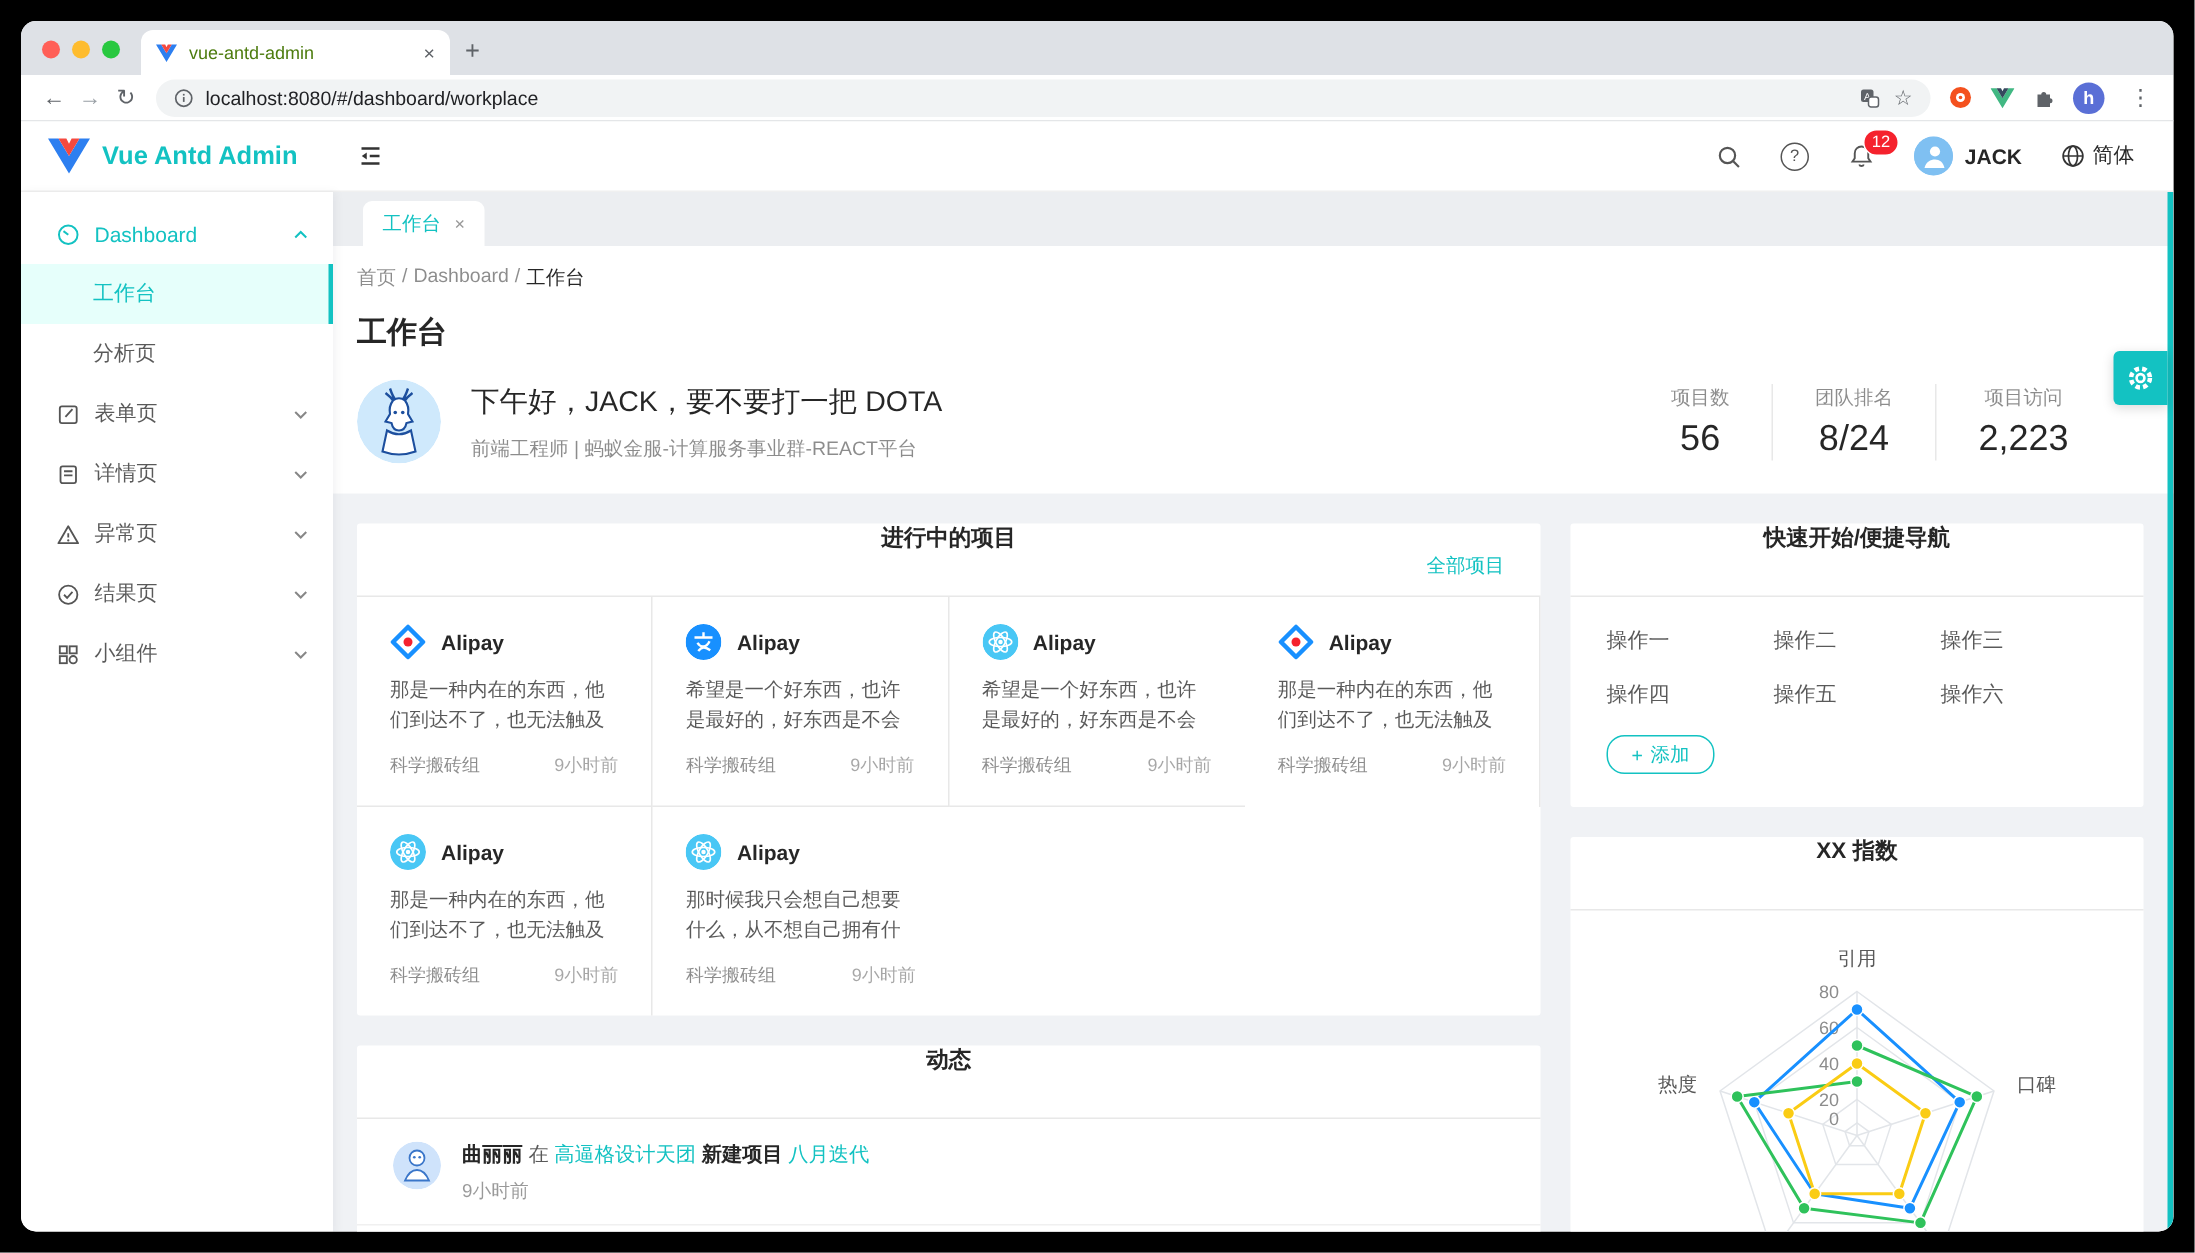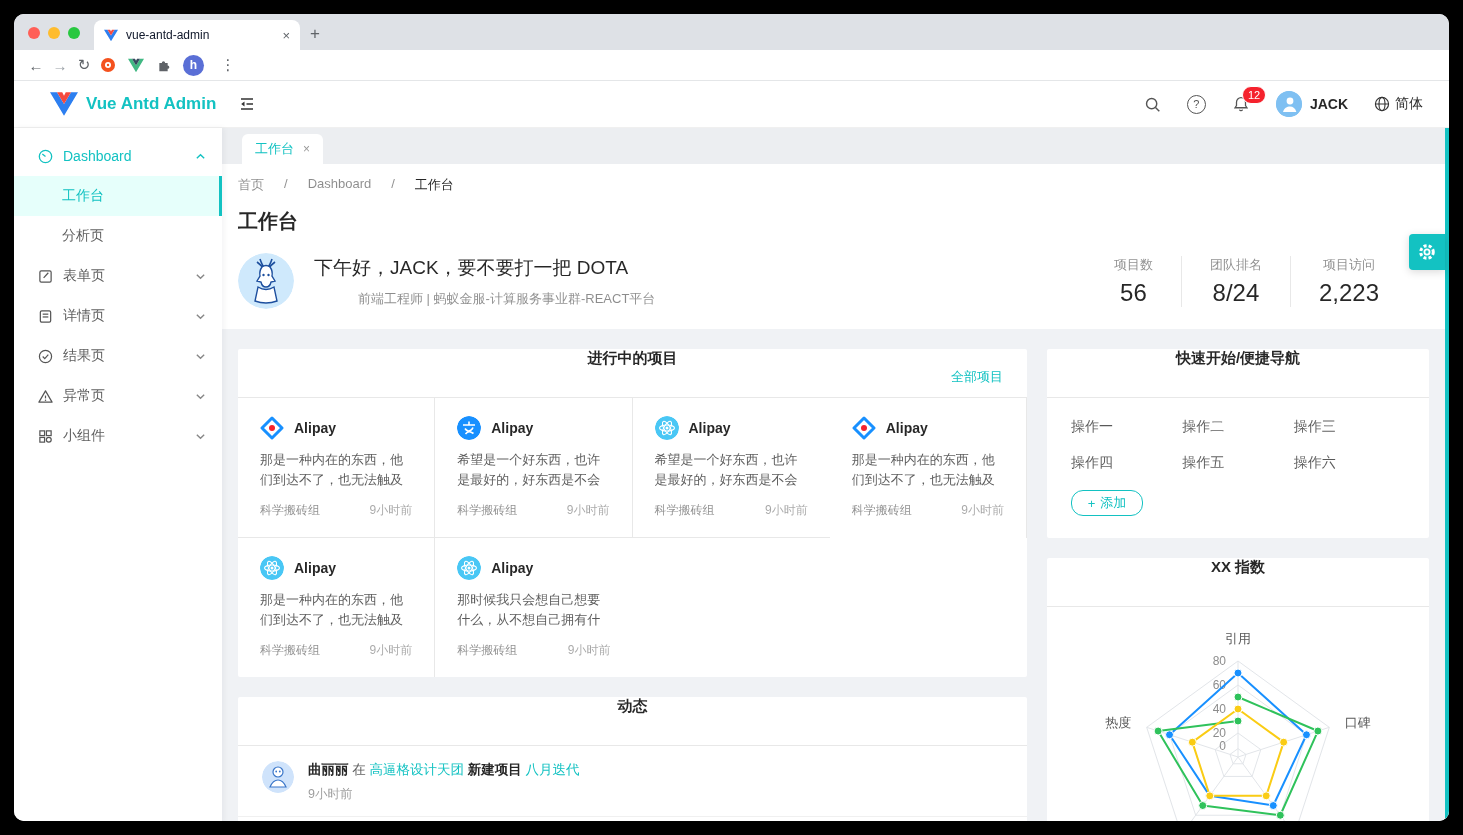--- a/index.html
+++ b/index.html
@@ -7,37 +7,37 @@
        font-family:"Liberation Sans","DejaVu Sans",sans-serif;}
   .window{position:absolute;left:14px;top:14px;width:1435px;height:807px;border-radius:10px;
           overflow:hidden;background:#fff;box-shadow:0 10px 40px rgba(0,0,0,.6);}
   
   .tabstrip{height:36px;background:#dee1e6;display:flex;align-items:flex-end;}
   .traffic{display:flex;gap:8px;align-items:center;margin:0 14px 11px 14px;}
   .tl{width:12px;height:12px;border-radius:50%;}
   .tl.r{background:#ff5f57}.tl.y{background:#febc2e}.tl.g{background:#28c840}
   .btab{width:186px;height:30px;background:#fff;border-radius:8px 8px 0 0;display:flex;
         align-items:center;padding:0 10px;gap:8px;}
-  .btab-title{flex:1;font-size:12px;color:#0f172a;white-space:nowrap;overflow:hidden;}
+  .btab-title{flex:1;font-size:12px;color:#4d7c0f;white-space:nowrap;overflow:hidden;}
   .btab-close{font-size:13px;color:#5f6368;cursor:default;}
   .newtab{font-size:17px;color:#5f6368;margin:0 0 6px 10px;}
   .toolbar{height:30px;background:#fff;display:flex;align-items:center;padding:0 10px;
            border-bottom:1px solid #e4e6e8;}
   .navbtn{font-size:15px;color:#5f6368;width:24px;text-align:center;}
   .navbtn.dis{color:#9aa0a6;}
   .omnibox{flex:1;height:25px;background:#f1f3f4;border-radius:13px;display:flex;
            align-items:center;padding:0 12px;margin:0 8px;gap:8px;}
   .urltext{flex:1;font-size:13px;color:#202124;white-space:nowrap;overflow:hidden;}
   .obicon{font-size:14px;color:#5f6368;}
   .extrow{display:flex;align-items:center;gap:12px;margin-left:4px;}
   .profile-avatar{width:21px;height:21px;border-radius:50%;background:#5a6fd6;color:#fff;
                   font-size:12px;font-weight:bold;display:flex;align-items:center;justify-content:center;}
   
   .appheader{height:46px;background:#fff;display:flex;align-items:center;border-bottom:1px solid #f0f0f0;}
-  .logo-area{width:208px;display:flex;align-items:center;gap:8px;padding-left:36px;box-sizing:border-box;flex:none;}
+  .logo-area{width:208px;display:flex;align-items:center;gap:8px;padding-left:18px;box-sizing:border-box;flex:none;}
   .logo-text{font-size:17px;font-weight:bold;color:#13c2c2;white-space:nowrap;}
   .foldbtn{margin-left:16px;display:flex;align-items:center;}
   .hd-right{margin-left:auto;display:flex;align-items:center;gap:26px;padding-right:26px;}
   .bellwrap{position:relative;display:flex;}
   .badge{position:absolute;top:-9px;left:10px;background:#f5222d;color:#fff;font-size:11px;
          line-height:14px;padding:1px 5px;border-radius:9px;border:1px solid #fff;}
   .userwrap{display:flex;align-items:center;gap:8px;font-size:14px;font-weight:bold;color:rgba(0,0,0,.85);}
   .user-avatar{width:26px;height:26px;border-radius:50%;background:#7fc0f2;overflow:hidden;flex:none;}
   .langwrap{display:flex;align-items:center;gap:5px;font-size:14px;color:rgba(0,0,0,.85);}
   
@@ -54,28 +54,28 @@
   .gearbtn{position:absolute;top:220px;right:4px;width:36px;height:36px;background:#13c2c2;
            border-radius:4px 0 0 4px;display:flex;align-items:center;justify-content:center;z-index:41;
            box-shadow:0 2px 8px rgba(0,0,0,.15);}
   
   .tabsrow{height:36px;background:#eceef1;display:flex;align-items:flex-end;padding-left:20px;}
   .tabchip{height:30px;background:#fff;border-radius:6px 6px 0 0;display:flex;align-items:center;
            gap:9px;padding:0 13px;font-size:13px;color:#13c2c2;}
   .tabchip .x{color:#999;font-size:12px;}
   
   .pageheader{background:#fff;padding:12px 24px 20px 16px;}
-  .crumbs{font-size:13px;color:rgba(0,0,0,.45);display:flex;gap:20px;}
+  .crumbs{font-size:13px;color:rgba(0,0,0,.45);display:flex;gap:4px;}
   .crumbs .cur{color:rgba(0,0,0,.85);}
   .pagetitle{font-size:20px;font-weight:bold;color:rgba(0,0,0,.85);margin:14px 0 18px;}
   .greet{display:flex;align-items:center;}
   .deer{width:56px;height:56px;border-radius:50%;flex:none;overflow:hidden;}
   .greet-txt{margin-left:20px;}
   .greet-title{font-size:19px;color:rgba(0,0,0,.85);font-weight:500;}
-  .greet-sub{font-size:13px;color:rgba(0,0,0,.45);margin-top:9px;margin-left:44px;}
+  .greet-sub{font-size:13px;color:rgba(0,0,0,.45);margin-top:9px;}
   .stats{margin-left:auto;display:flex;margin-right:18px;}
   .stat{padding:0 28px;text-align:center;}
   .stat + .stat{border-left:1px solid #e8e8e8;}
   .stat-l{font-size:13px;color:rgba(0,0,0,.45);margin-bottom:5px;}
   .stat-v{font-size:24px;color:rgba(0,0,0,.85);}
   
   .main{display:flex;gap:20px;align-items:flex-start;padding:20px 20px 0 16px;}
   .col-l{flex:1;min-width:0;}
   .col-r{width:382px;flex:none;}
   .card{background:#fff;border-radius:2px;margin-bottom:20px;}
@@ -127,20 +127,38 @@
       <span class="btab-title">vue-antd-admin</span>
       <span class="btab-close">×</span>
     </div>
     <span class="newtab">+</span>
   </div>
 
   <div class="toolbar">
     <span class="navbtn">←</span>
     <span class="navbtn dis">→</span>
     <span class="navbtn">↻</span>
+    <div class="omnibox">
+      <span style="display:flex;">
+        <svg width="13" height="13" viewBox="0 0 16 16">
+            <circle cx="8" cy="8" r="6.6" fill="none" stroke="#5f6368" stroke-width="1.4"></circle>
+            <rect x="7.3" y="7" width="1.4" height="4" fill="#5f6368"></rect>
+            <rect x="7.3" y="4.4" width="1.4" height="1.4" fill="#5f6368"></rect>
+          </svg>
+      </span>
+      <span class="urltext">localhost:8080/#/dashboard/workplace</span>
+      <span style="display:flex;">
+        <svg width="15" height="15" viewBox="0 0 18 18">
+            <rect x="2" y="2" width="10" height="10" rx="2" fill="#5f6368"></rect>
+            <text x="7" y="10.2" text-anchor="middle" font-size="8" fill="#fff" font-family="Liberation Sans,sans-serif">A</text>
+            <rect x="8" y="8" width="8" height="8" rx="2" fill="#fff" stroke="#5f6368" stroke-width="1.2"></rect>
+          </svg>
+      </span>
+      <span class="obicon">☆</span>
+    </div>
     <div class="extrow">
       <span style="display:flex;">
         <svg width="16" height="16" viewBox="0 0 16 16">
             <circle cx="8" cy="8" r="7" fill="#f4511e"></circle>
             <circle cx="8" cy="8" r="3" fill="#fff"></circle>
             <circle cx="8" cy="8" r="1.2" fill="#f4511e"></circle>
           </svg>
       </span>
       <span style="display:flex;">
         <svg width="16" height="15" viewBox="0 0 24 22">
@@ -253,37 +271,37 @@
           </svg>
         <span>详情页</span>
         <span class="cv">
             <svg width="11" height="11" viewBox="0 0 12 12">
               <polyline points="2,4 6,8 10,4" fill="none" stroke="#888" stroke-width="1.5"></polyline>
             </svg>
           </span>
       </div>
       <div class="mi">
         <svg width="15" height="15" viewBox="0 0 16 16">
-            <circle cx="8" cy="8" r="6.5" fill="none" stroke="#555" stroke-width="1.3"></circle>
-            <polyline points="5,8 7.2,10.2 11,6" fill="none" stroke="#555" stroke-width="1.3"></polyline>
-          </svg>
-        <span>结果页</span>
+            <path d="M8 2 L15 14 H1 Z" fill="none" stroke="#555" stroke-width="1.3" stroke-linejoin="round"></path>
+            <line x1="8" y1="7" x2="8" y2="10" stroke="#555" stroke-width="1.3"></line>
+            <circle cx="8" cy="12" r="0.8" fill="#555"></circle>
+          </svg>
+        <span>异常页</span>
         <span class="cv">
             <svg width="11" height="11" viewBox="0 0 12 12">
               <polyline points="2,4 6,8 10,4" fill="none" stroke="#888" stroke-width="1.5"></polyline>
             </svg>
           </span>
       </div>
       <div class="mi">
         <svg width="15" height="15" viewBox="0 0 16 16">
-            <path d="M8 2 L15 14 H1 Z" fill="none" stroke="#555" stroke-width="1.3" stroke-linejoin="round"></path>
-            <line x1="8" y1="7" x2="8" y2="10" stroke="#555" stroke-width="1.3"></line>
-            <circle cx="8" cy="12" r="0.8" fill="#555"></circle>
-          </svg>
-        <span>异常页</span>
+            <circle cx="8" cy="8" r="6.5" fill="none" stroke="#555" stroke-width="1.3"></circle>
+            <polyline points="5,8 7.2,10.2 11,6" fill="none" stroke="#555" stroke-width="1.3"></polyline>
+          </svg>
+        <span>结果页</span>
         <span class="cv">
             <svg width="11" height="11" viewBox="0 0 12 12">
               <polyline points="2,4 6,8 10,4" fill="none" stroke="#888" stroke-width="1.5"></polyline>
             </svg>
           </span>
       </div>
       <div class="mi">
         <svg width="15" height="15" viewBox="0 0 16 16">
             <rect x="2" y="2" width="5" height="5" fill="none" stroke="#555" stroke-width="1.3"></rect>
             <rect x="9" y="2" width="5" height="5" fill="none" stroke="#555" stroke-width="1.3"></rect>

